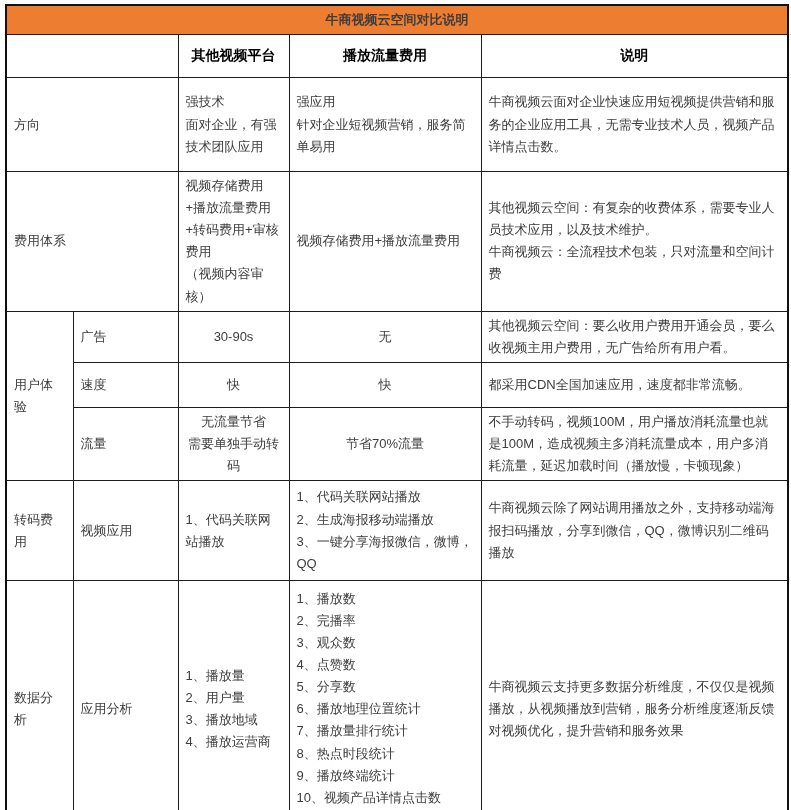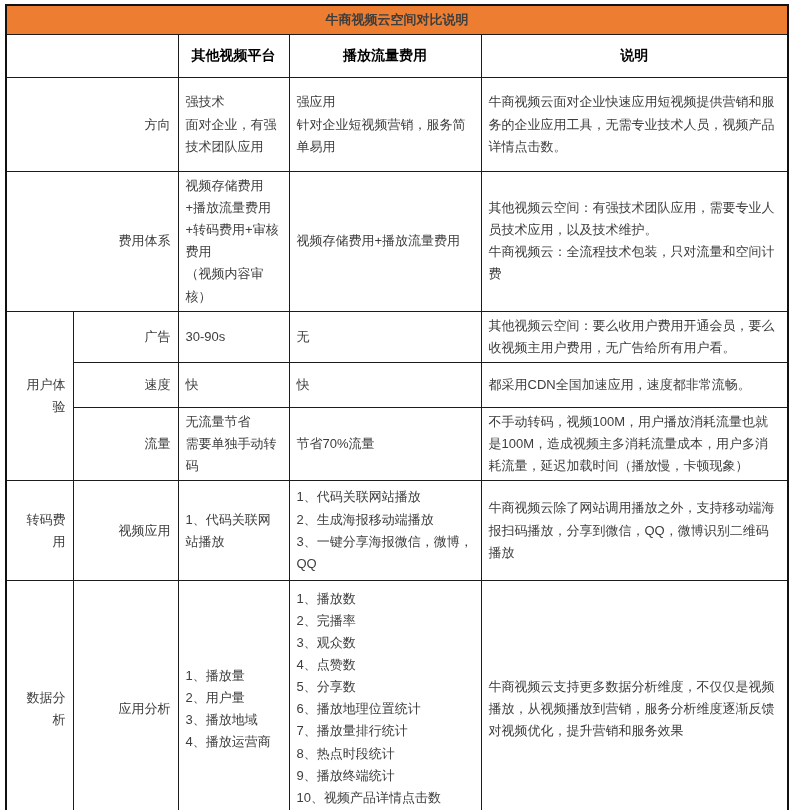--- a/index.html
+++ b/index.html
@@ -36,24 +36,24 @@
     line-height: 1.2;
     white-space: normal;
   }
   tr.header-row td {
     font-size: 14px;
     font-weight: bold;
     color: #000000;
     text-align: center;
   }
   td.cat {
-    text-align: right;
+    text-align: left;
     font-size: 14px;
   }
-  td.center { }
+  td.center { text-align: center; }
   td.left { text-align: left; }
   td.note { line-height: 1.62; }
   
   tr.r-title    { height: 27px; }
   tr.r-header   { height: 43px; }
   tr.r-direction{ height: 94px; }
   tr.r-fee      { height: 126px; }
   tr.r-ad       { height: 45px; }
   tr.r-speed    { height: 45px; }
   tr.r-traffic  { height: 65px; }
@@ -92,21 +92,21 @@
       <td class="left">强应用
 针对企业短视频营销，服务简单易用</td>
       <td class="left note">牛商视频云面对企业快速应用短视频提供营销和服务的企业应用工具，无需专业技术人员，视频产品详情点击数。</td>
     </tr>
 
     <tr class="r-fee">
       <td class="cat" colspan="2">费用体系</td>
       <td class="left">视频存储费用+播放流量费用+转码费用+审核费用
 （视频内容审核）</td>
       <td class="left">视频存储费用+播放流量费用</td>
-      <td class="left note">其他视频云空间：有强技术团队应用，需要专业人员技术应用，以及技术维护。
+      <td class="left note">其他视频云空间：有复杂的收费体系，需要专业人员技术应用，以及技术维护。
 牛商视频云：全流程技术包装，只对流量和空间计费</td>
     </tr>
 
     <tr class="r-ad">
       <td class="cat" rowspan="3">用户体验</td>
       <td class="cat">广告</td>
       <td class="center">30-90s</td>
       <td class="center">无</td>
       <td class="left note">其他视频云空间：要么收用户费用开通会员，要么收视频主用户费用，无广告给所有用户看。</td>
     </tr>

